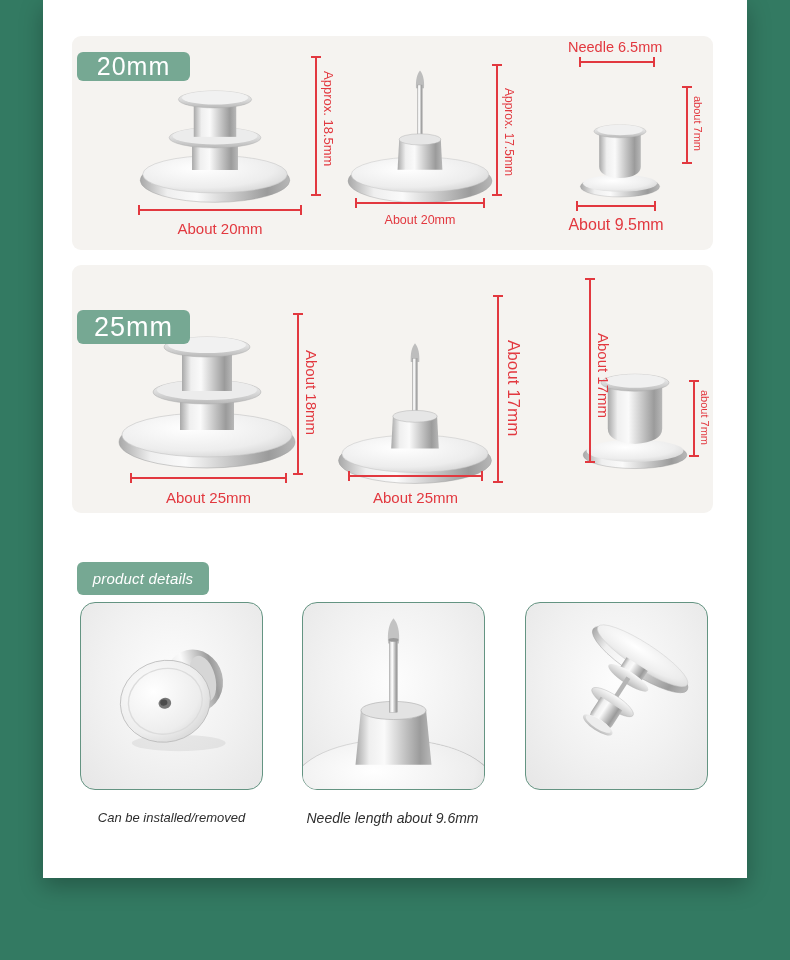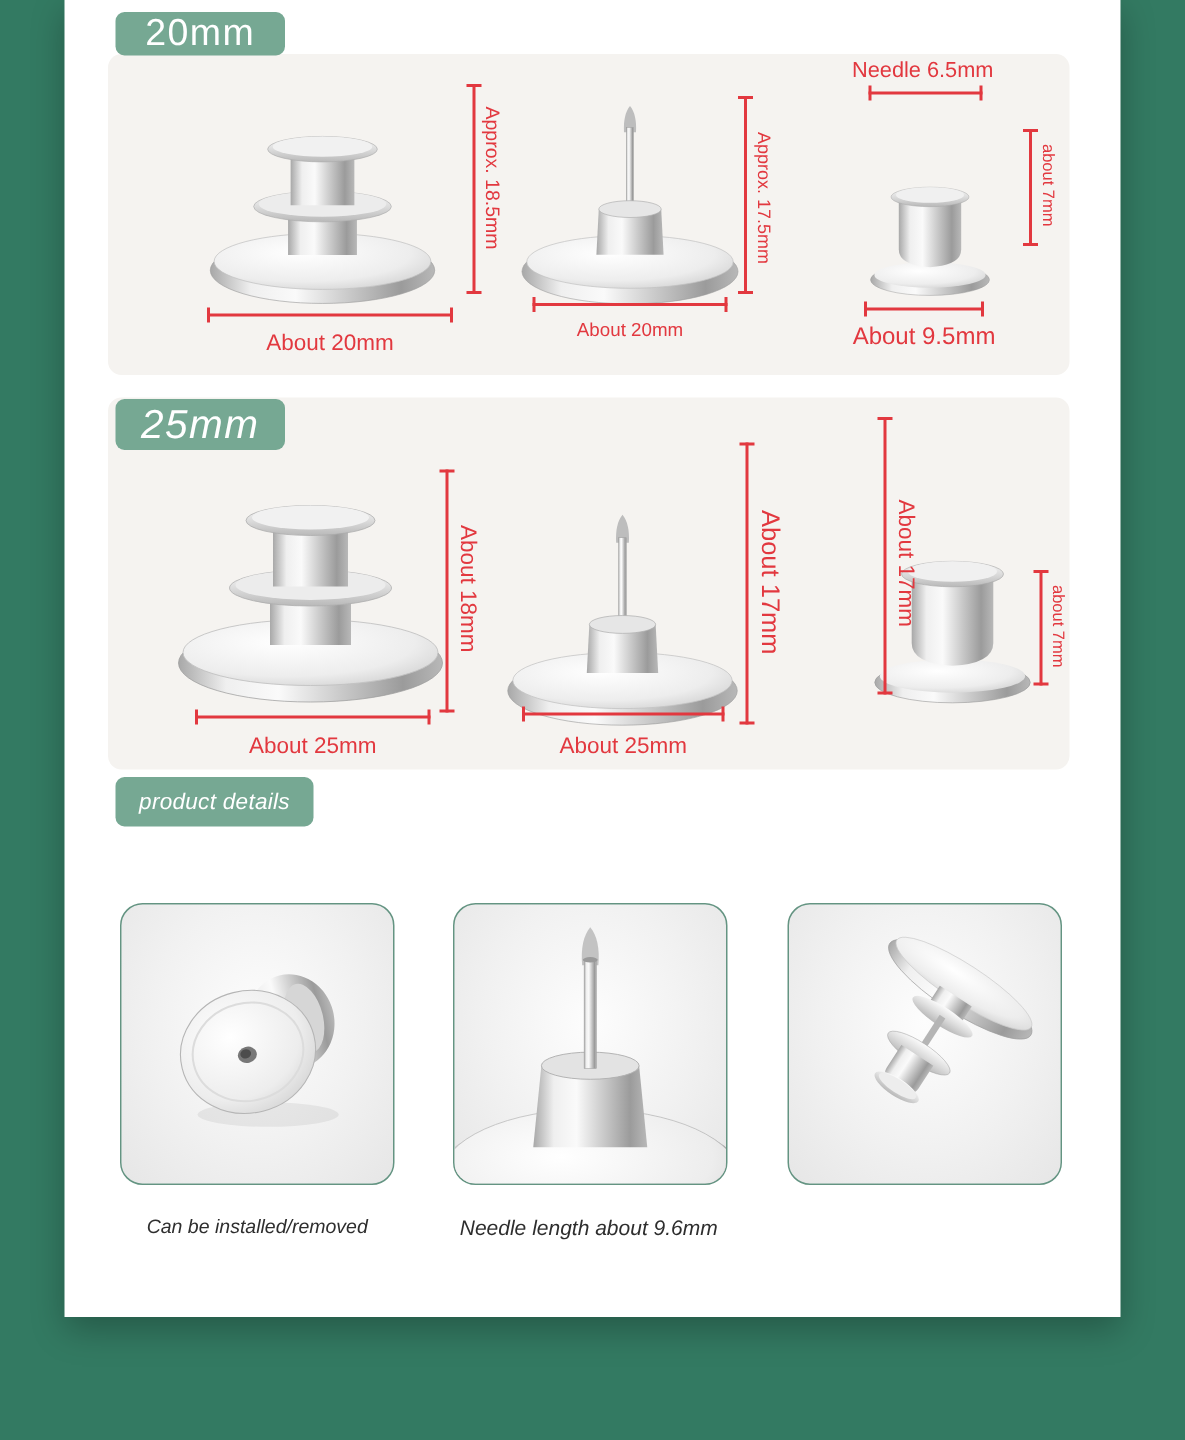--- a/index.html
+++ b/index.html
@@ -13,24 +13,24 @@
     font-family:"Liberation Sans", sans-serif;
     position:relative;overflow:hidden;
   }
   .content{
     position:absolute;left:43px;top:0;width:704px;height:878px;
     background:#ffffff;box-shadow:0 8px 22px rgba(0,0,0,.28);
   }
   .size-badge{
     position:absolute;background:var(--badge-bg,#76a893);color:#fff;
     border-radius:6px;display:flex;align-items:center;justify-content:center;
-    z-index:3;letter-spacing:1px;
+    z-index:3;letter-spacing:1px;margin-top:44px;
   }
   #badge20{left:34px;top:8px;width:113px;height:29px;font-size:25px;}
-  #badge25{left:34px;top:266px;width:113px;height:34px;font-size:27px;font-style:italic;}
+  #badge25{left:34px;top:266px;width:113px;height:34px;font-size:27px;}
   #badgeDetails{left:34px;top:518px;width:132px;height:33px;font-size:15px;letter-spacing:.2px;font-style:italic;}
   .panel{
     position:absolute;background:var(--panel-bg,#f5f3f0);border-radius:9px;
   }
   #panel20{left:29px;top:36px;width:641px;height:214px;}
   #panel25{left:29px;top:265px;width:641px;height:248px;}
   .photo{position:absolute;}
   
   .vline,.hline{position:absolute;background:var(--annotation,#e2383f);}
   .vline{width:2px;}

